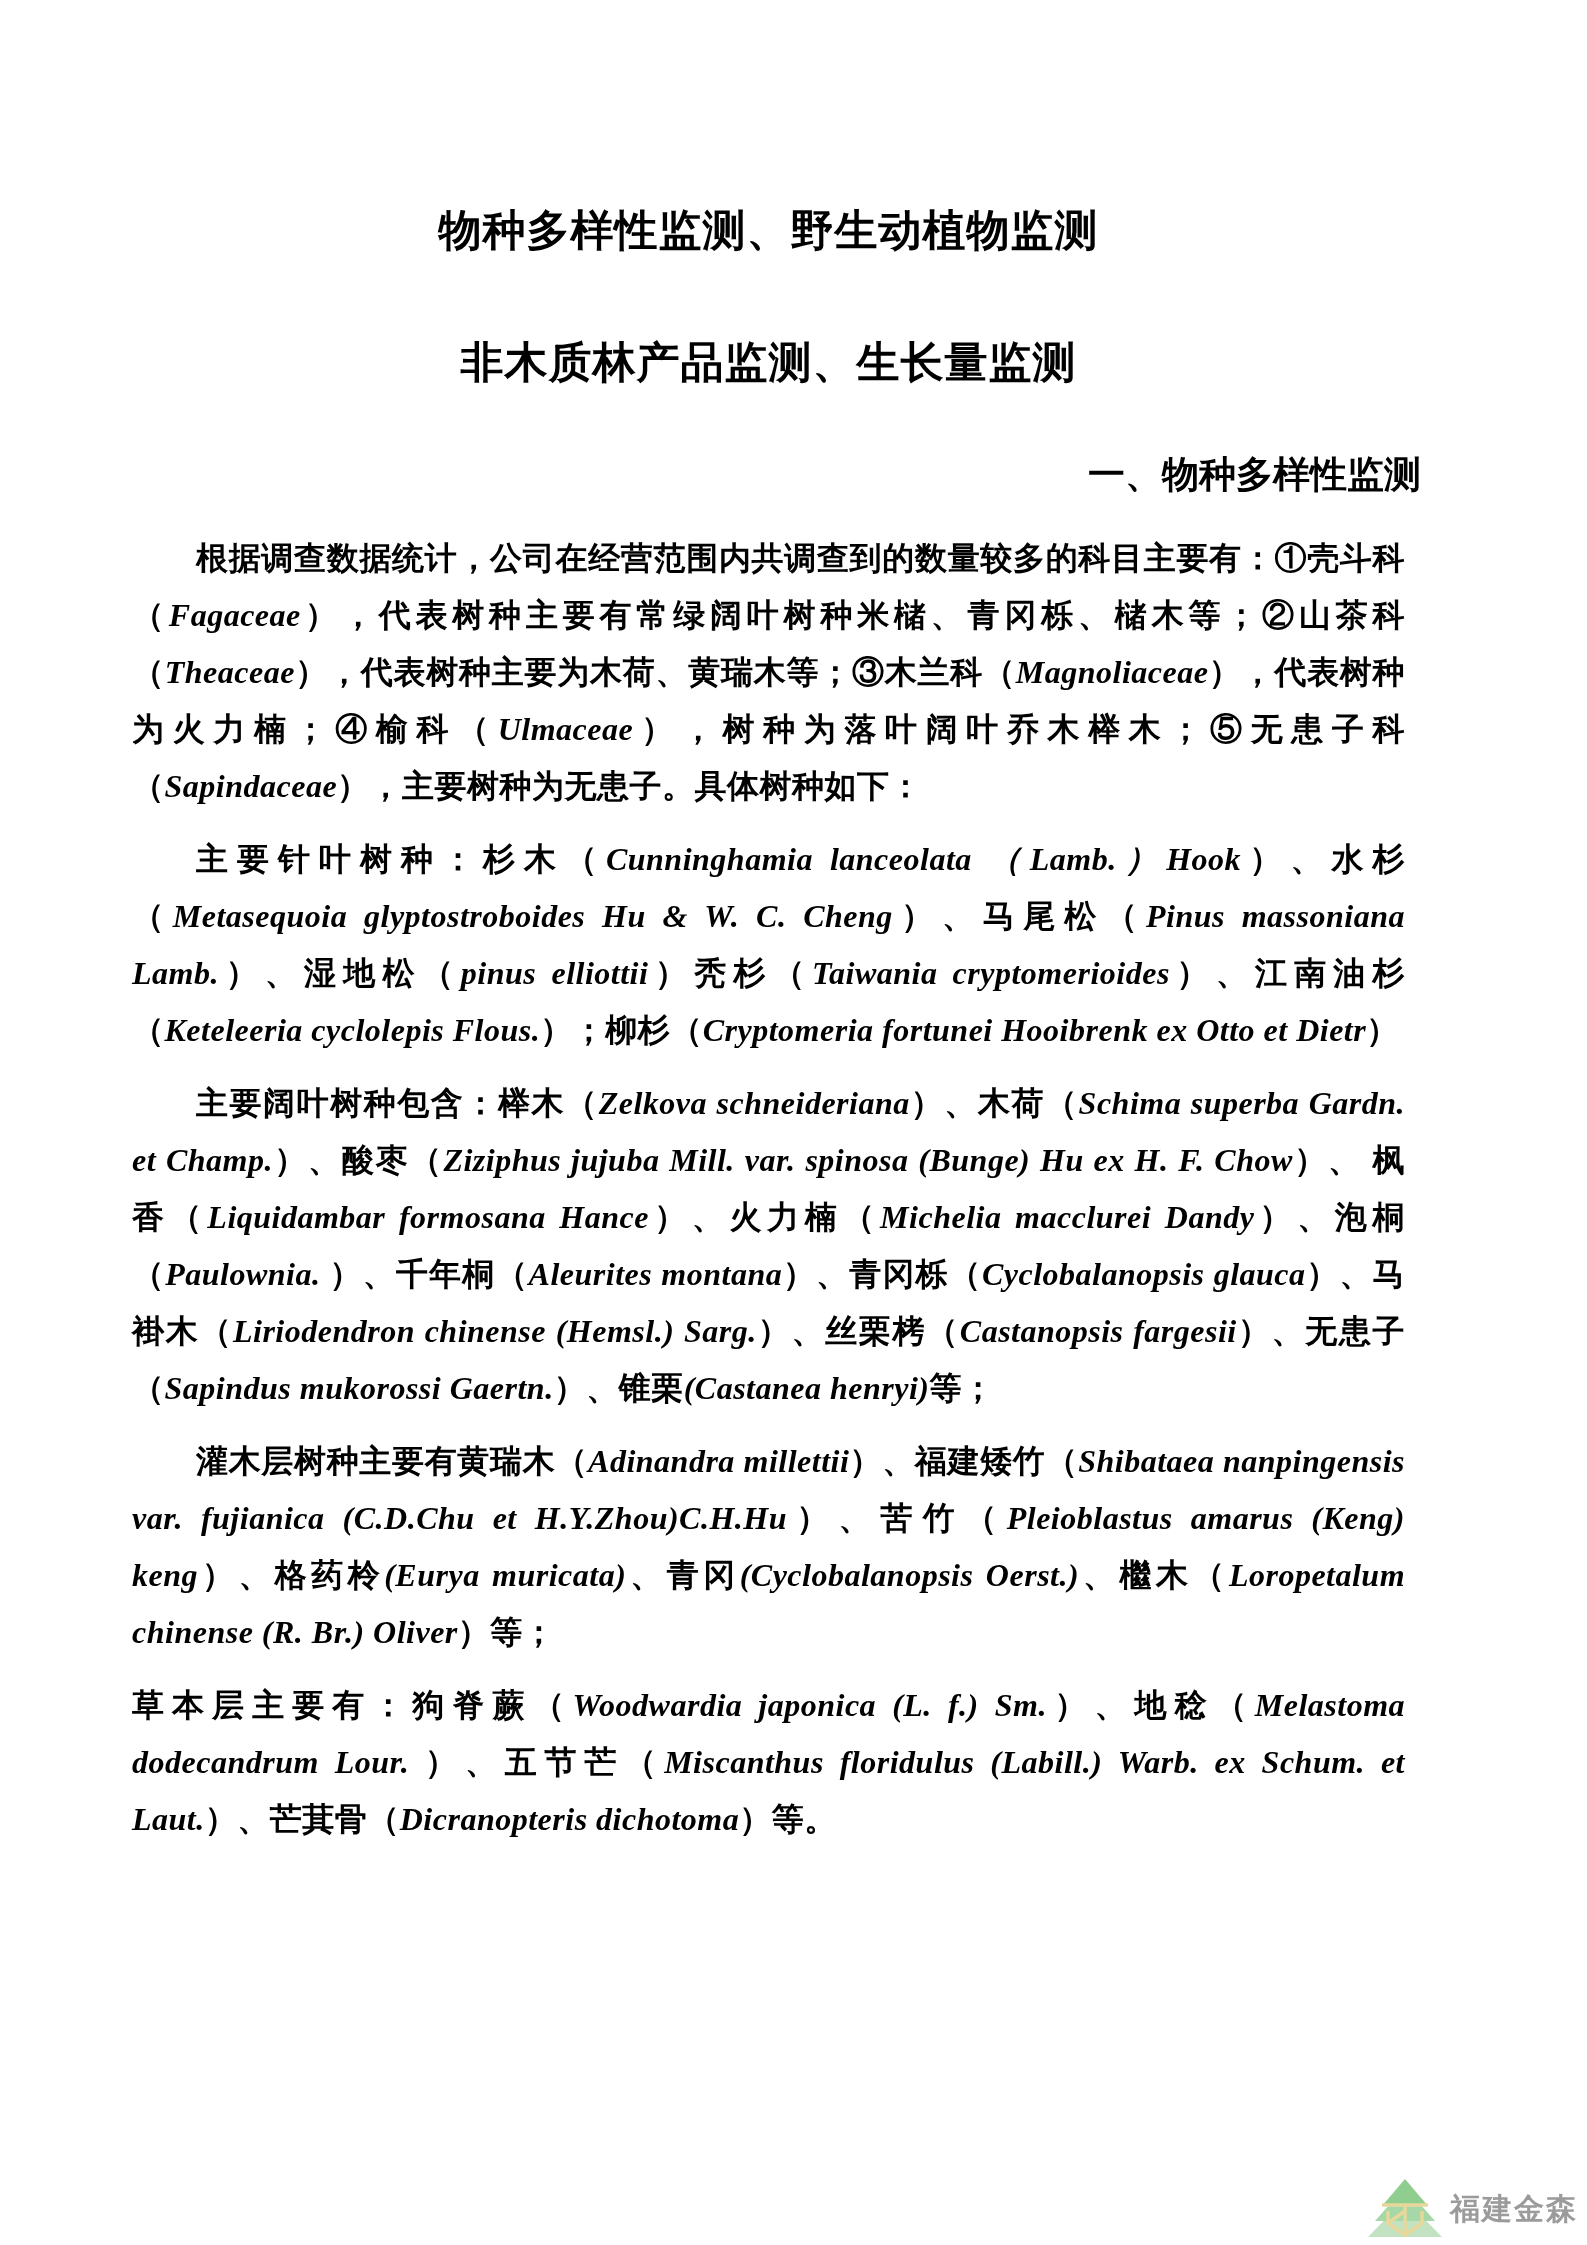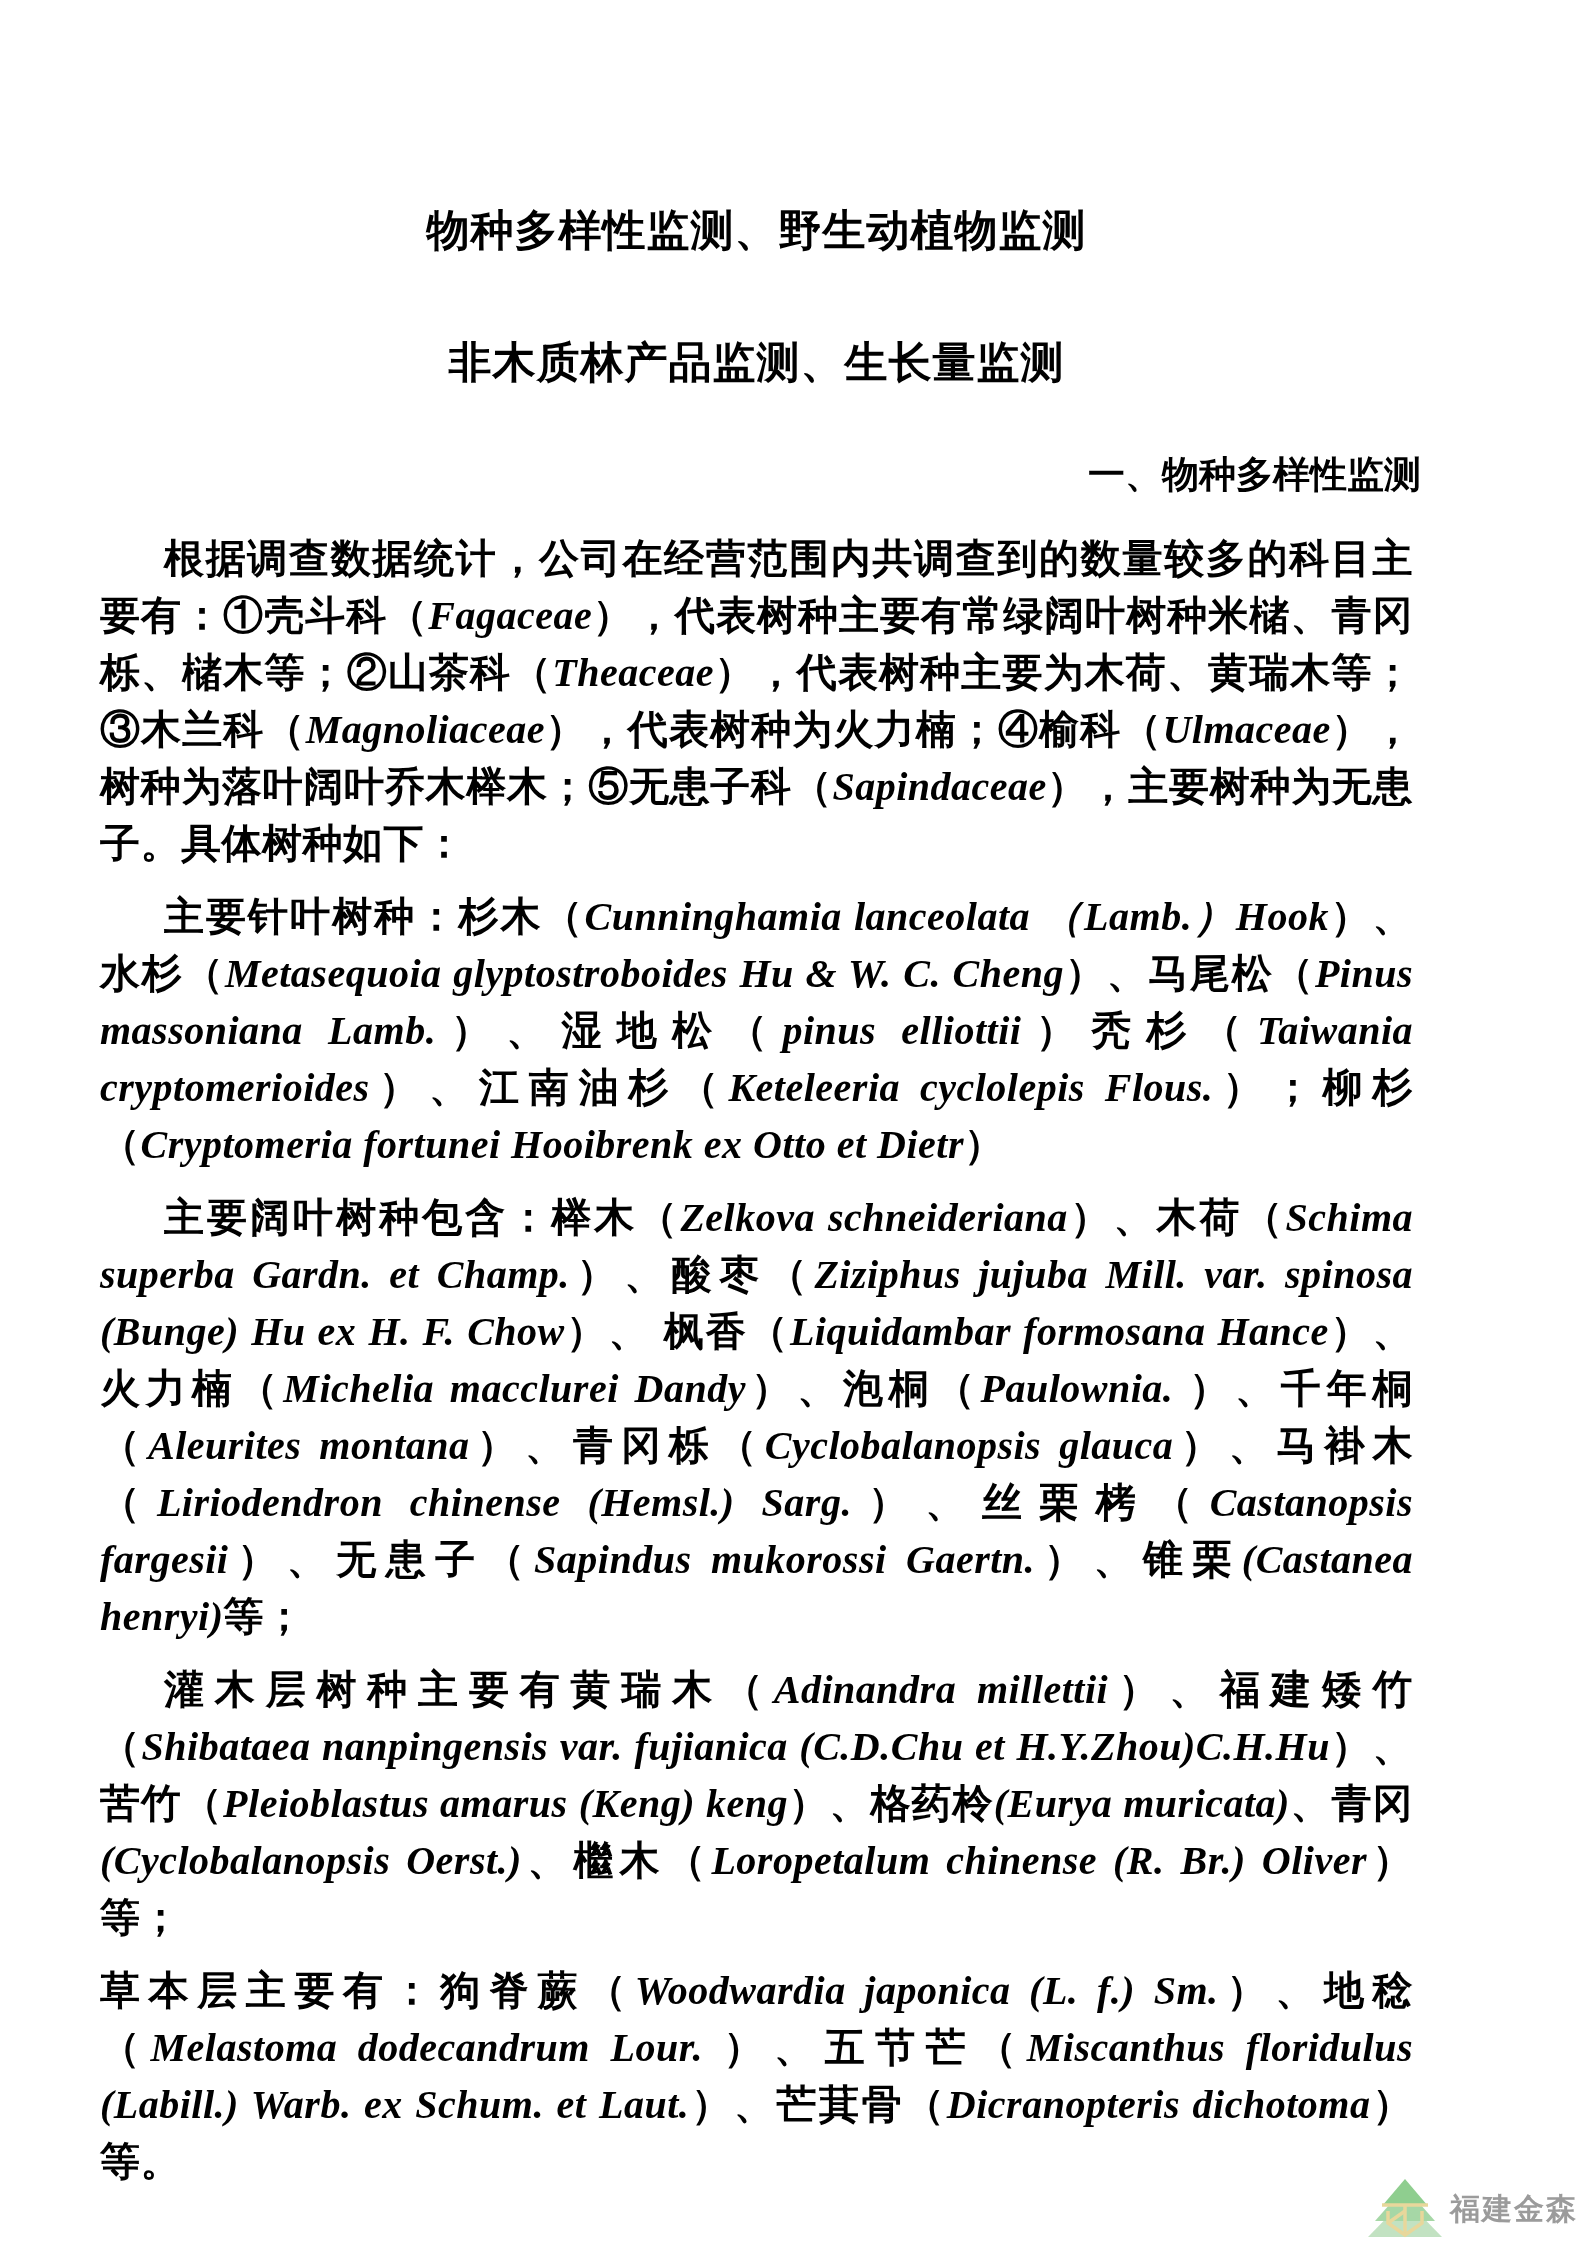--- a/index.html
+++ b/index.html
@@ -9,42 +9,42 @@
     background: #ffffff;
     position: relative;
     font-family: "Liberation Sans", sans-serif;
     color: #000000;
     overflow: hidden;
   }
   .page {
     position: absolute;
     inset: 0;
     box-sizing: border-box;
-    padding: 206px 166px 0 92px;
+    padding: 206px 166px 0 116px;
   }
   .doc-title {
     margin: 0;
     text-align: center;
     font-size: 43px;
     line-height: 1.15;
     font-weight: 700;
     letter-spacing: 1px;
   }
   .doc-title.second { margin-top: 83px; }
   .section-heading {
     margin: 66px 0 0 0;
     text-align: right;
     font-size: 37px;
     line-height: 1.15;
     font-weight: 700;
   }
   .body-text { margin-top: 34px; }
   .para {
-    margin: 8px;
-    font-size: 40px;
+    margin: 16px;
+    font-size: 32px;
     line-height: 57px;
     font-weight: 700;
     text-align: justify;
     letter-spacing: 0.5px;
   }
   .para + .para { margin-top: 16px; }
   .para.indent { text-indent: 64px; }
   .cjk {
     font-family: "Liberation Sans", sans-serif;
     font-weight: 700;

